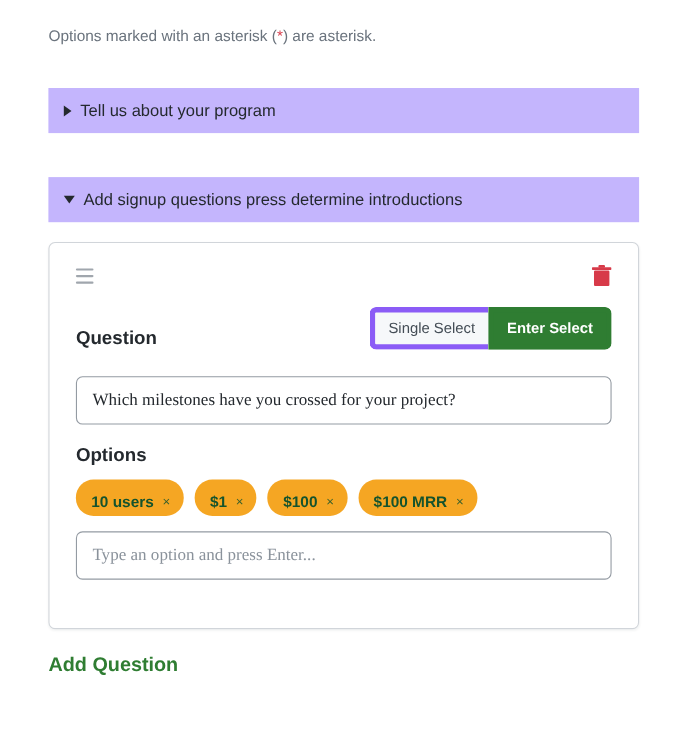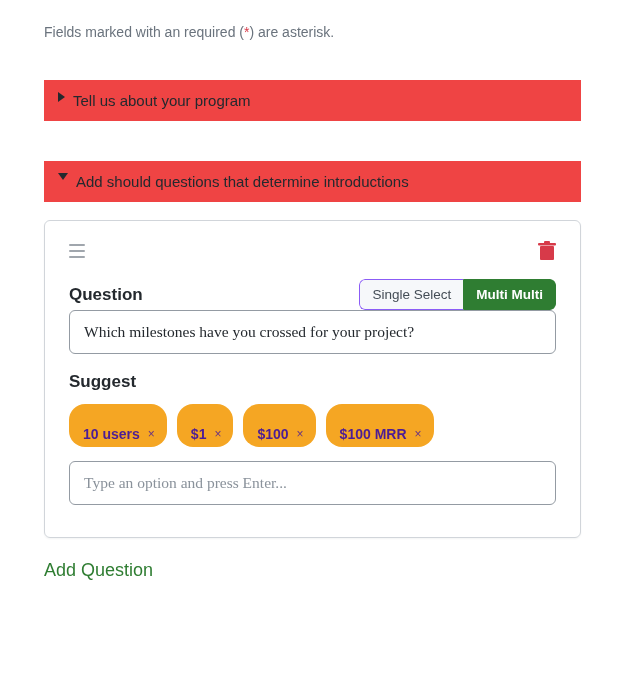--- a/index.html
+++ b/index.html
@@ -20,27 +20,27 @@
     margin: 0 0 10px 0;
     color: #1b1f23;
   }
   .hint {
     font-size: 14px;
     color: #6a737d;
     margin: 0 0 20px 0;
   }
   .hint .star { color: #d73a49; }
   .section {
-    background: #ef4444;
+    background: #c4b5fd;
     padding: 12px 14px;
     font-size: 15px;
     color: #24292e;
     margin-bottom: 18px;
     display: flex;
-    align-items: flex-start;
+    align-items: center;
     cursor: pointer;
     margin-top: 40px;
   }
   .section .arrow {
     display:inline-block;
     width: 0; height: 0;
     margin-right: 8px;
   }
   .arrow.right {
     border-top: 5px solid transparent;
@@ -73,37 +73,37 @@
   .drag-lines span {
     display:block; height:2px; background:#a0a6ad; border-radius:1px;
   }
   .trash {
     cursor:pointer;
   }
   .trash svg { display:block; }
   .row-label {
     display:flex;
     justify-content: space-between;
-    align-items: center;
-    margin-bottom: 0;
+    align-items: flex-end;
+    margin-bottom: 24px;
   }
   .label {
     font-size: 17px;
     font-weight: 700;
     color: #24292e;
   }
   .btn-group {
     display:flex;
     border-radius:6px;
     overflow:hidden;
   }
   .btn-group button {
     font-size: 13.5px;
     padding: 7px 12px;
-    border: 1px solid #8b5cf6;
+    border: 5px solid #8b5cf6;
     background: #f6f8fa;
     color: #444d56;
     cursor:pointer;
     font-family: inherit;
   }
   .btn-group button:first-child { border-radius: 6px 0 0 6px; border-right:none;}
   .btn-group button:last-child { border-radius: 0 6px 6px 0;}
   .btn-group button.active {
     background: #2f7d32;
     border-color: #2f7d32;
@@ -123,60 +123,60 @@
   .text-input::placeholder { color:#8a929b; }
   .options-label { margin-bottom: 12px; }
   .chips {
     display:flex;
     flex-wrap:wrap;
     gap:10px;
     margin-bottom: 14px;
   }
   .chip {
     background: #f5a623;
-    color: #4c1d95;
+    color: #14532d;
     border-radius: 16px;
-    padding: 22px 12px 5px 14px;
+    padding: 12px 12px 5px 14px;
     font-size: 14px;
     font-weight: 600;
     display:flex;
     align-items:center;
     gap:8px;
   }
   .chip .x {
     font-size: 12px;
     font-weight: 400;
     cursor:pointer;
     opacity:0.85;
   }
   .add-question {
     color: #2f7d32;
     font-size: 18px;
-    font-weight: 400;
+    font-weight: 700;
     cursor:pointer;
     display:inline-block;
     margin: 0 0 22px 0;
   }
 </style>
 </head>
 <body>
 
 <div class="container">
   <p class="hint">
-    <span>Fields marked with an required (</span><span class="star">*</span><span>) are asterisk.</span>
+    <span>Options marked with an asterisk (</span><span class="star">*</span><span>) are asterisk.</span>
   </p>
 
   <div class="section">
     <span class="arrow right"></span>
     <span>Tell us about your program</span>
   </div>
 
   <div class="section">
     <span class="arrow down"></span>
-    <span>Add should questions that determine introductions</span>
+    <span>Add signup questions press determine introductions</span>
   </div>
 
   <div class="card">
     <div class="card-header">
       <div class="drag-lines">
         <span></span>
           <span></span>
           <span></span>
       </div>
       <div class="trash">
@@ -185,45 +185,45 @@
           <rect x="0" y="2" width="18" height="2.5" rx="1" fill="#d73a49"></rect>
           <rect x="6" y="0" width="6" height="2.5" rx="1" fill="#d73a49"></rect>
         </svg>
       </div>
     </div>
 
     <div class="row-label">
       <span class="label">Question</span>
       <div class="btn-group">
         <button>Single Select</button>
-        <button class="active">Multi Multi</button>
+        <button class="active">Enter Select</button>
       </div>
     </div>
 
     <input type="text" class="text-input" value="Which milestones have you crossed for your project?" style="">
 
-    <div class="label options-label">Suggest</div>
+    <div class="label options-label">Options</div>
 
     <div class="chips" id="chips-container">
         <div class="chip">
           <span>10 users</span>
           <span class="x">×</span>
         </div>
         <div class="chip">
           <span>$1</span>
           <span class="x">×</span>
         </div>
         <div class="chip">
           <span>$100</span>
           <span class="x">×</span>
         </div>
         <div class="chip">
           <span>$100 MRR</span>
           <span class="x">×</span>
         </div>
       </div>
 
-    <input type="text" class="text-input" style="margin-bottom: 4px;" placeholder="Type an option and press Enter...">
+    <input type="text" class="text-input" style="margin-bottom: 16px;" placeholder="Type an option and press Enter...">
   </div>
 
   <span class="add-question">Add Question</span>
 
 </div>
 
 </body></html>

